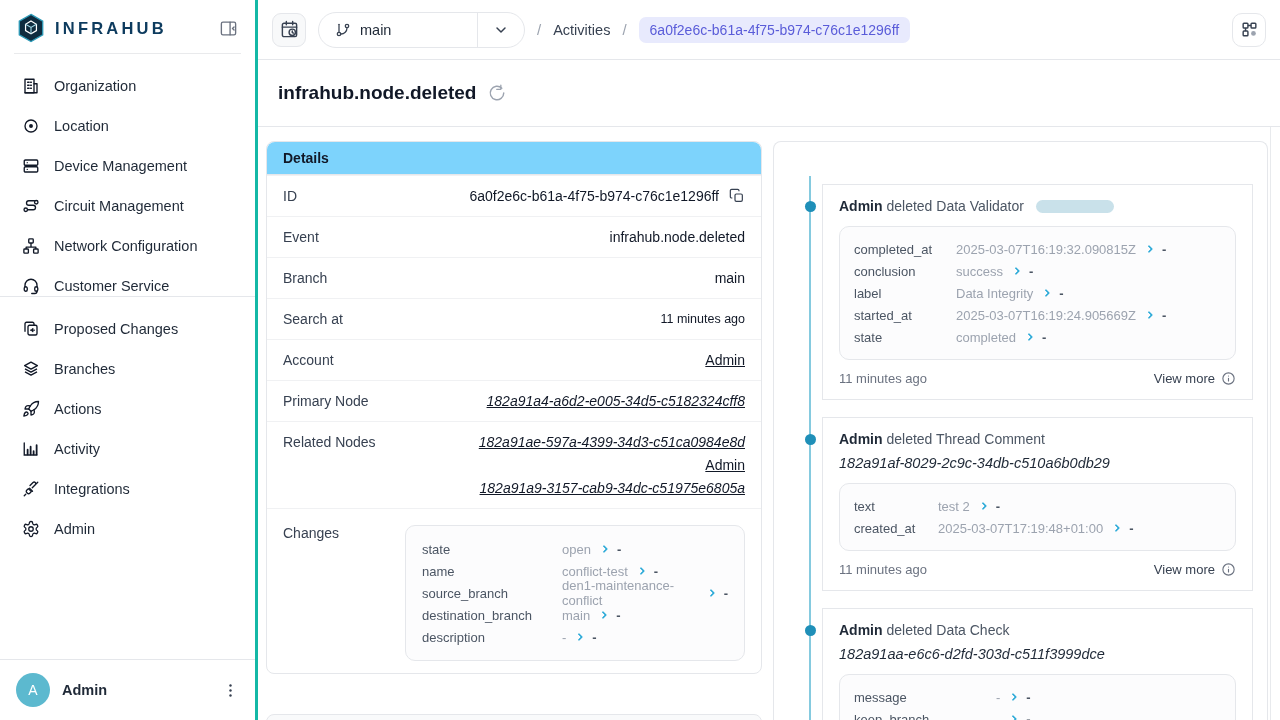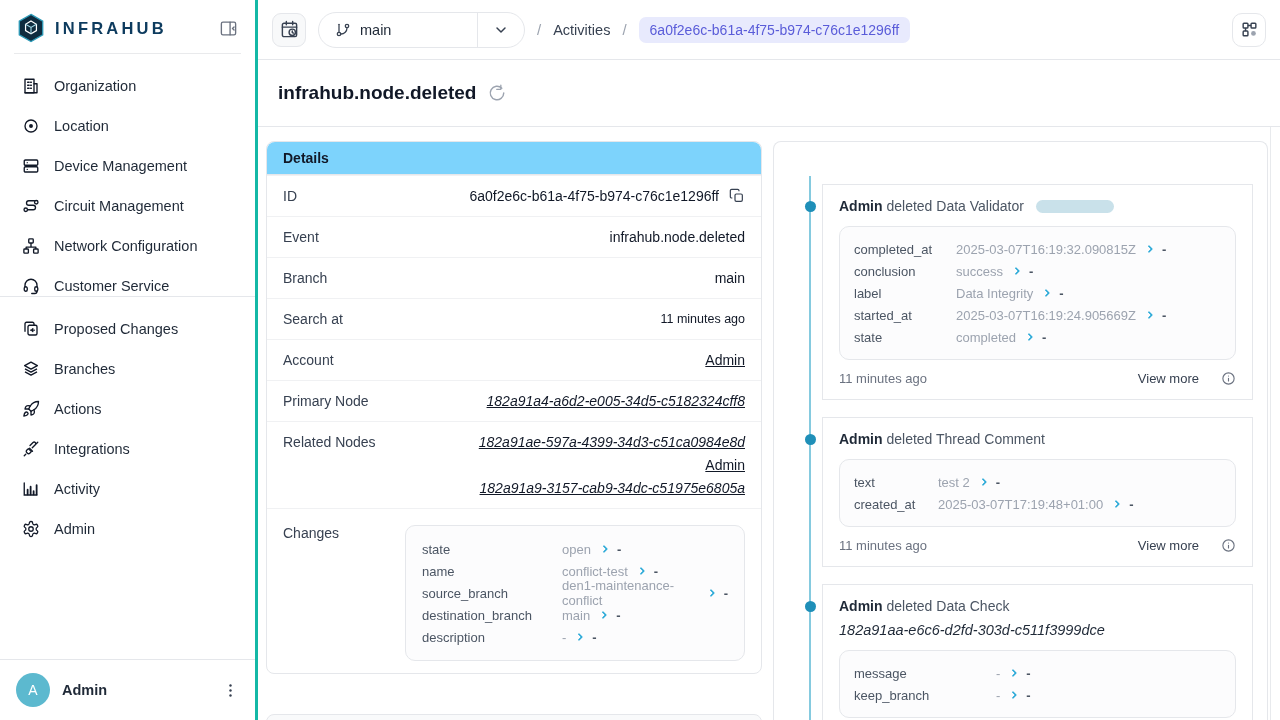--- a/index.html
+++ b/index.html
@@ -90,21 +90,21 @@
   .sa-card { border:1px solid #e5e7eb; border-radius:0; background:#fff; padding:13px 16px 9px;
     position:relative; margin-bottom:17px; }
   .sa-dot { position:absolute; left:-18px; top:16px; width:11px; height:11px; border-radius:50%; background:#1f8fb8; }
   .sa-title { font-size:14px; }
   .sa-actor { font-weight:600; color:#1f2937; }
   .sa-action { color:#4b5563; }
   .skeleton { display:inline-block; width:78px; height:13px; border-radius:7px; background:#c9e1ea; margin-left:8px; vertical-align:-2px; }
   .sa-id { font-style:italic; font-size:14.5px; color:#1f2937; margin-top:8px; }
   .sa-box { border:1px solid #e5e7eb; border-radius:10px; background:#fcfcfd; padding:11px 14px; margin-top:12px; font-size:13px; }
   .sa-footer { display:flex; justify-content:space-between; align-items:center; margin-top:9px; padding:2px 0 4px; font-size:13px; color:#6b7280; }
-  .view-more { display:flex; align-items:center; gap:22px; color:#374151; cursor:pointer; }
+  .view-more { display:flex; align-items:center; gap:6px; color:#374151; cursor:pointer; }
   .view-more svg { color:#6b7280; }
 </style>
 </head>
 <body>
 
 <div class="app">
 
   <div class="sidebar">
     <div class="logo-row">
       <span style="display:flex">
@@ -201,34 +201,34 @@
       <div class="menu-item">
         <svg width="18" height="18" viewBox="0 0 24 24" fill="none" stroke="currentColor" stroke-width="1.8" stroke-linecap="round" stroke-linejoin="round">
             <path d="M4.5 16.5c-1.5 1.3-2 5-2 5s3.7-.5 5-2c.7-.8.7-2.1-.1-2.9a2.2 2.2 0 0 0-2.9-.1z"></path>
             <path d="m12 15-3-3a22 22 0 0 1 2-4A12.9 12.9 0 0 1 22 2c0 2.7-.8 7.5-6 11a22 22 0 0 1-4 2z"></path>
             <path d="M9 12H4s.5-3 2-4c1.6-1.1 5 0 5 0"></path>
             <path d="M12 15v5s3-.5 4-2c1.1-1.6 0-5 0-5"></path>
           </svg>
         <span>Actions</span>
       </div>
       <div class="menu-item">
+        <svg width="18" height="18" viewBox="0 0 24 24" fill="none" stroke="currentColor" stroke-width="1.8" stroke-linecap="round">
+            <path d="M3 4v16h17"></path>
+            <path d="M7.5 19v-6M11.5 19V9M15.5 19v-4M19.5 19V7" stroke-width="2.4"></path>
+          </svg>
+        <span>Activity</span>
+      </div>
+      <div class="menu-item">
         <svg width="18" height="18" viewBox="0 0 24 24" fill="none" stroke="currentColor" stroke-width="1.8" stroke-linecap="round" stroke-linejoin="round">
             <path d="m19 5 2-2M3 21l2-2"></path>
             <path d="M6.3 13.7a2.1 2.1 0 0 0 0 3l1 1a2.1 2.1 0 0 0 3 0l2.2-2.2-4-4Z"></path>
             <path d="M13.7 10.3 17.7 6.3a2.1 2.1 0 0 0-3-3l-4 4"></path>
             <path d="m10 11 4 4"></path>
           </svg>
         <span>Integrations</span>
-      </div>
-      <div class="menu-item">
-        <svg width="18" height="18" viewBox="0 0 24 24" fill="none" stroke="currentColor" stroke-width="1.8" stroke-linecap="round">
-            <path d="M3 4v16h17"></path>
-            <path d="M7.5 19v-6M11.5 19V9M15.5 19v-4M19.5 19V7" stroke-width="2.4"></path>
-          </svg>
-        <span>Activity</span>
       </div>
       <div class="menu-item">
         <svg width="18" height="18" viewBox="0 0 24 24" fill="none" stroke="currentColor" stroke-width="1.7" stroke-linecap="round" stroke-linejoin="round">
             <circle cx="12" cy="12" r="3"></circle>
             <path d="M12.22 2h-.44a2 2 0 0 0-2 2v.18a2 2 0 0 1-1 1.73l-.43.25a2 2 0 0 1-2 0l-.15-.08a2 2 0 0 0-2.73.73l-.22.38a2 2 0 0 0 .73 2.73l.15.1a2 2 0 0 1 1 1.72v.51a2 2 0 0 1-1 1.74l-.15.09a2 2 0 0 0-.73 2.73l.22.38a2 2 0 0 0 2.73.73l.15-.08a2 2 0 0 1 2 0l.43.25a2 2 0 0 1 1 1.73V20a2 2 0 0 0 2 2h.44a2 2 0 0 0 2-2v-.18a2 2 0 0 1 1-1.73l.43-.25a2 2 0 0 1 2 0l.15.08a2 2 0 0 0 2.73-.73l.22-.39a2 2 0 0 0-.73-2.73l-.15-.08a2 2 0 0 1-1-1.74v-.5a2 2 0 0 1 1-1.74l.15-.09a2 2 0 0 0 .73-2.73l-.22-.38a2 2 0 0 0-2.73-.73l-.15.08a2 2 0 0 1-2 0l-.43-.25a2 2 0 0 1-1-1.73V4a2 2 0 0 0-2-2z"></path>
           </svg>
         <span>Admin</span>
       </div>
     </div>
 
@@ -442,20 +442,21 @@
               </span>
             </div>
           </div>
 
           <div class="sa-card">
             <span class="sa-dot"></span>
             <div class="sa-title">
               <span class="sa-actor">Admin</span>
               <span class="sa-action">deleted Thread Comment</span>
             </div>
+            <div class="sa-id">182a91af-8029-2c9c-34db-c510a6b0db29</div>
             <div class="sa-box" style="--kw:74px">
               <div class="kv-row sa-prow">
                 <span class="kv-key">text</span>
                 <span class="kv-val">test 2</span>
                 <span class="chev"></span>
                 <span class="kv-new">-</span>
               </div>
               <div class="kv-row sa-prow">
                 <span class="kv-key">created_at</span>
                 <span class="kv-val">2025-03-07T17:19:48+01:00</span>

